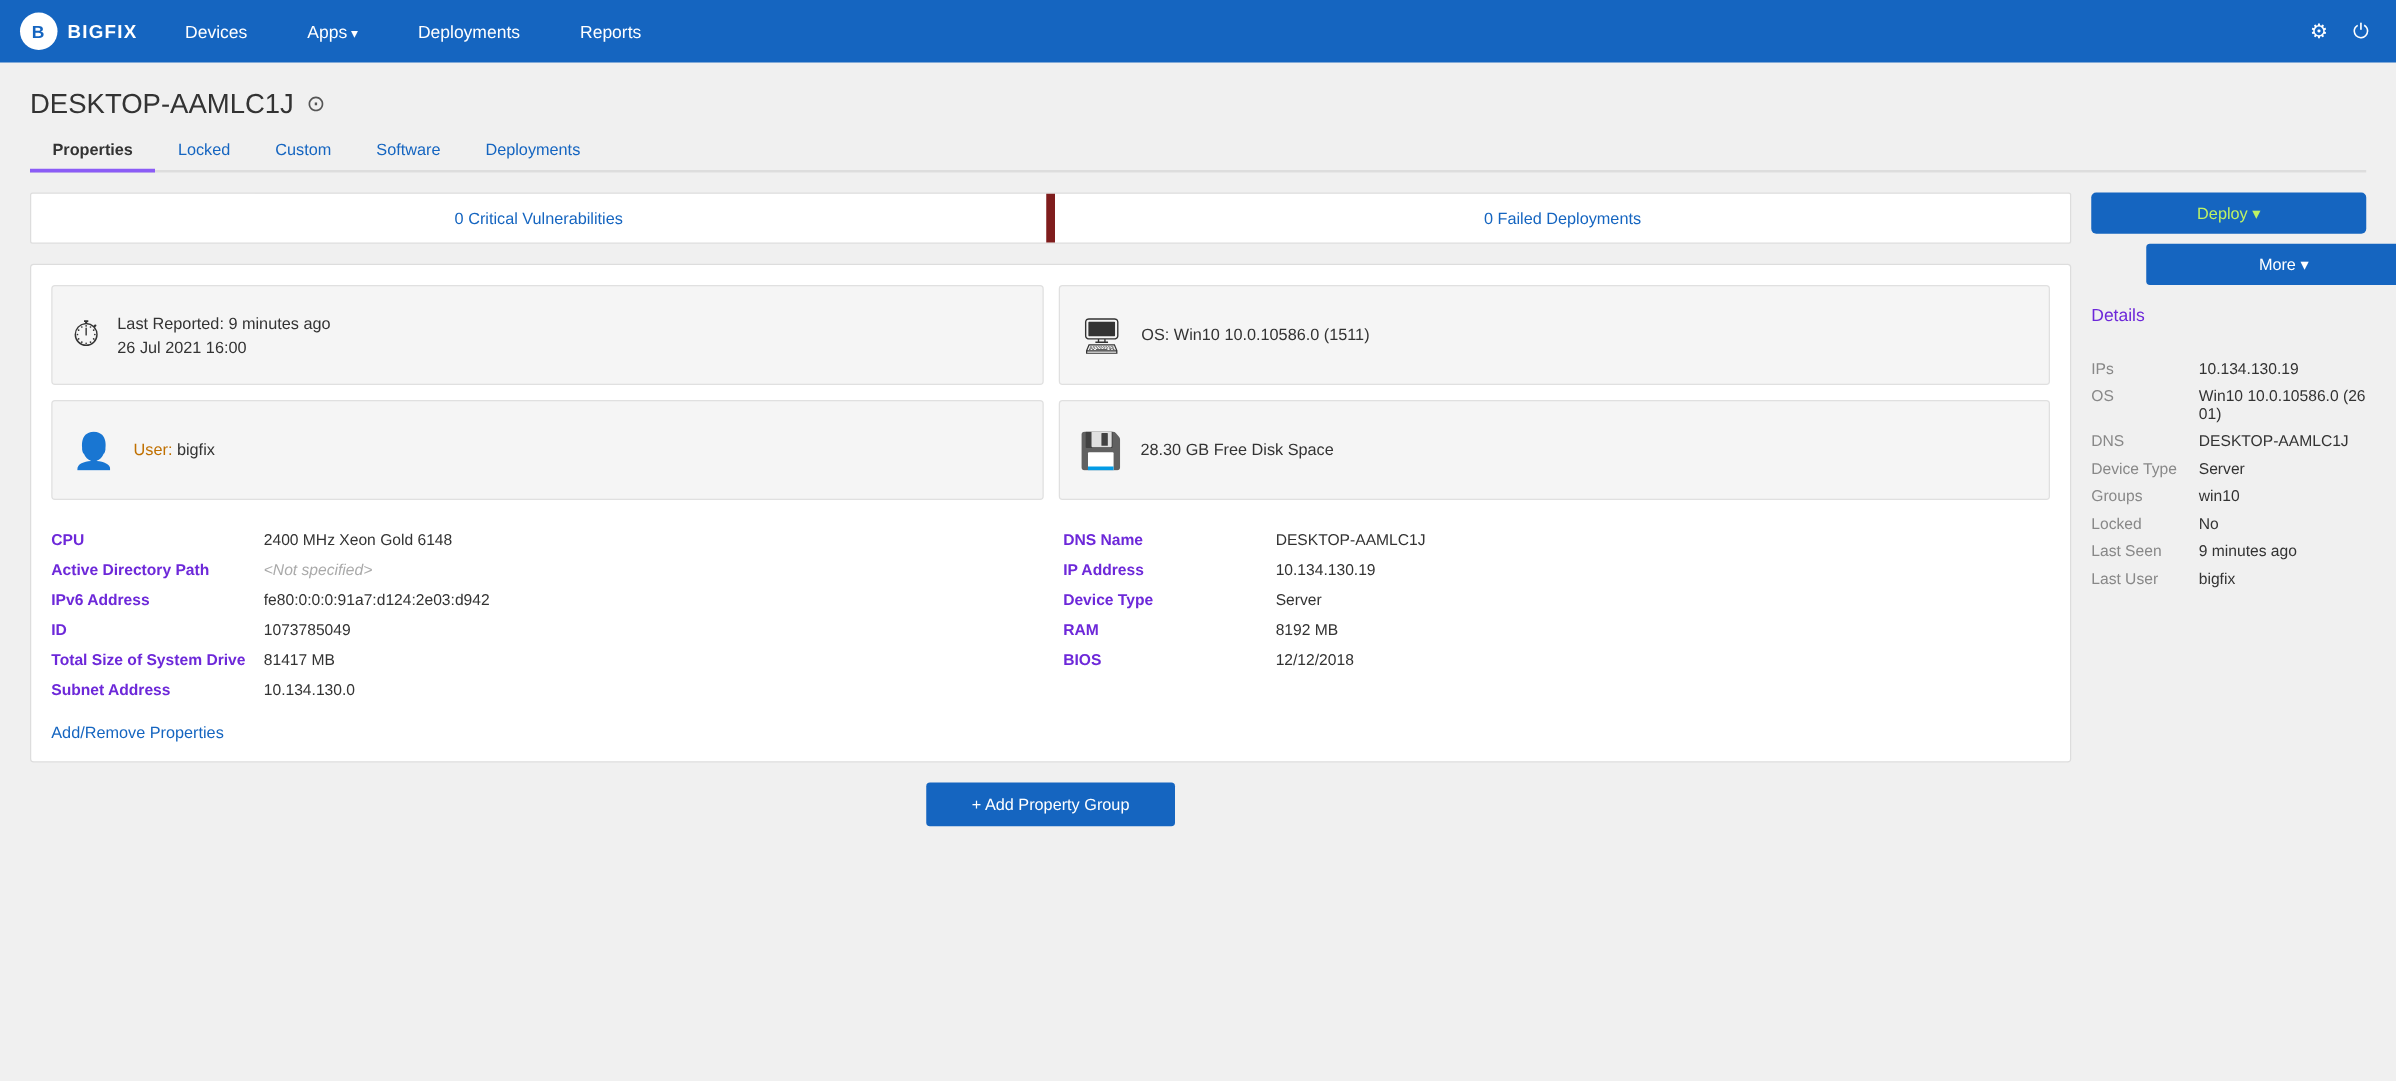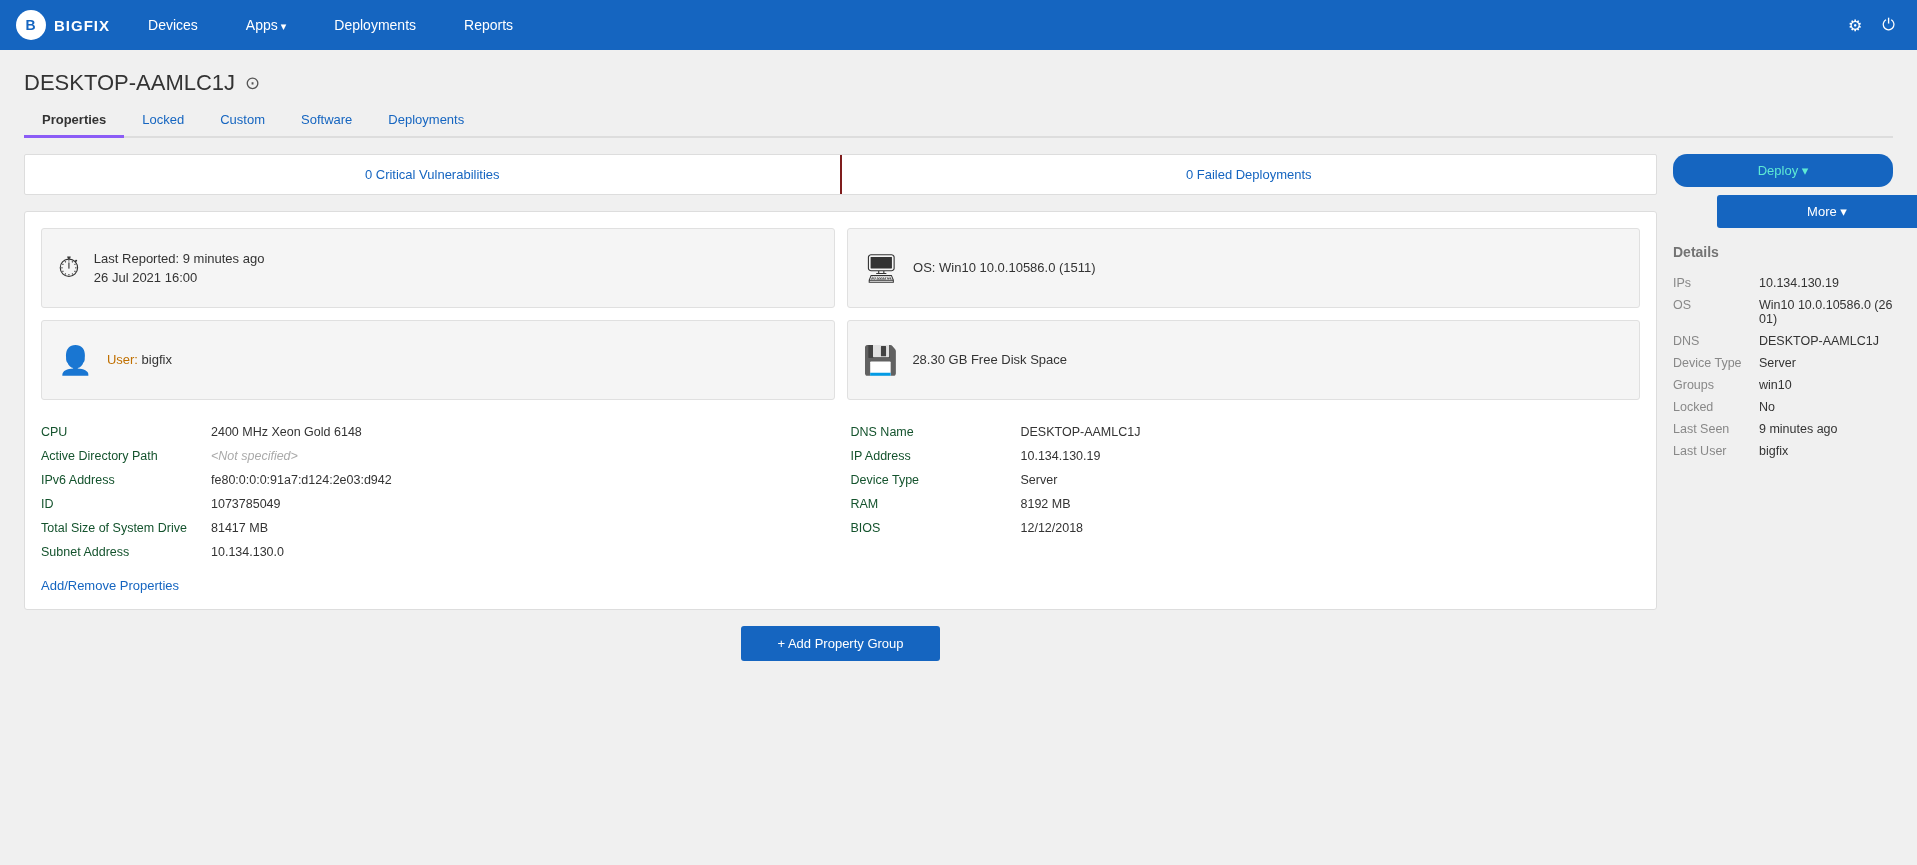--- a/index.html
+++ b/index.html
@@ -131,21 +131,21 @@
     }
     .alert-item {
       flex: 1;
       padding: 12px 16px;
       text-align: center;
       color: #1565c0;
       cursor: pointer;
       font-size: 13px;
     }
     .alert-item + .alert-item {
-      border-left: 2px solid #7f1d1d;
+      border-left: 7px solid #7f1d1d;
       text-align: center;
     }
 
     
     .cards-grid {
       background: #fff;
       border: 1px solid #ddd;
       border-radius: 3px;
       padding: 16px;
     }
@@ -185,24 +185,25 @@
       grid-template-columns: 1fr 1fr;
       gap: 0 20px;
     }
     .prop-row {
       display: flex;
       padding: 5px 0;
       border-bottom: none;
       align-items: baseline;
     }
     .prop-label {
-      color: #14532d;
+      color: #6d28d9;
       min-width: 170px;
       flex-shrink: 0;
       font-size: 12.5px;
+      font-weight: bold;
     }
     .prop-value {
       color: #333;
       font-size: 12.5px;
     }
     .prop-value.muted {
       color: #aaa;
       font-style: italic;
     }
 
@@ -225,25 +226,25 @@
       border: none;
       padding: 10px 36px;
       font-size: 13px;
       border-radius: 3px;
       cursor: pointer;
     }
 
     
     .btn-deploy {
       background: #1565c0;
-      color: #5eead4;
+      color: #bef264;
       border: none;
       padding: 9px 32px;
       font-size: 13px;
-      border-radius: 14px;
+      border-radius: 4px;
       cursor: pointer;
       width: 100%;
       margin-bottom: 8px;
       display: flex;
       align-items: center;
       justify-content: center;
       gap: 6px;
     }
     .btn-more {
       background: #1565c0;
@@ -261,23 +262,23 @@
       gap: 6px;
       margin-left: 44px;
     }
 
     
     .details-panel {
       font-size: 12.5px;
     }
     .details-panel h4 {
       font-size: 14px;
-      font-weight: bold;
-      color: #737373;
-      margin-bottom: 12px;
+      font-weight: normal;
+      color: #6d28d9;
+      margin-bottom: 24px;
     }
     .detail-row {
       display: flex;
       padding: 4px 0;
       gap: 6px;
     }
     .detail-key {
       color: #888;
       min-width: 80px;
       flex-shrink: 0;

